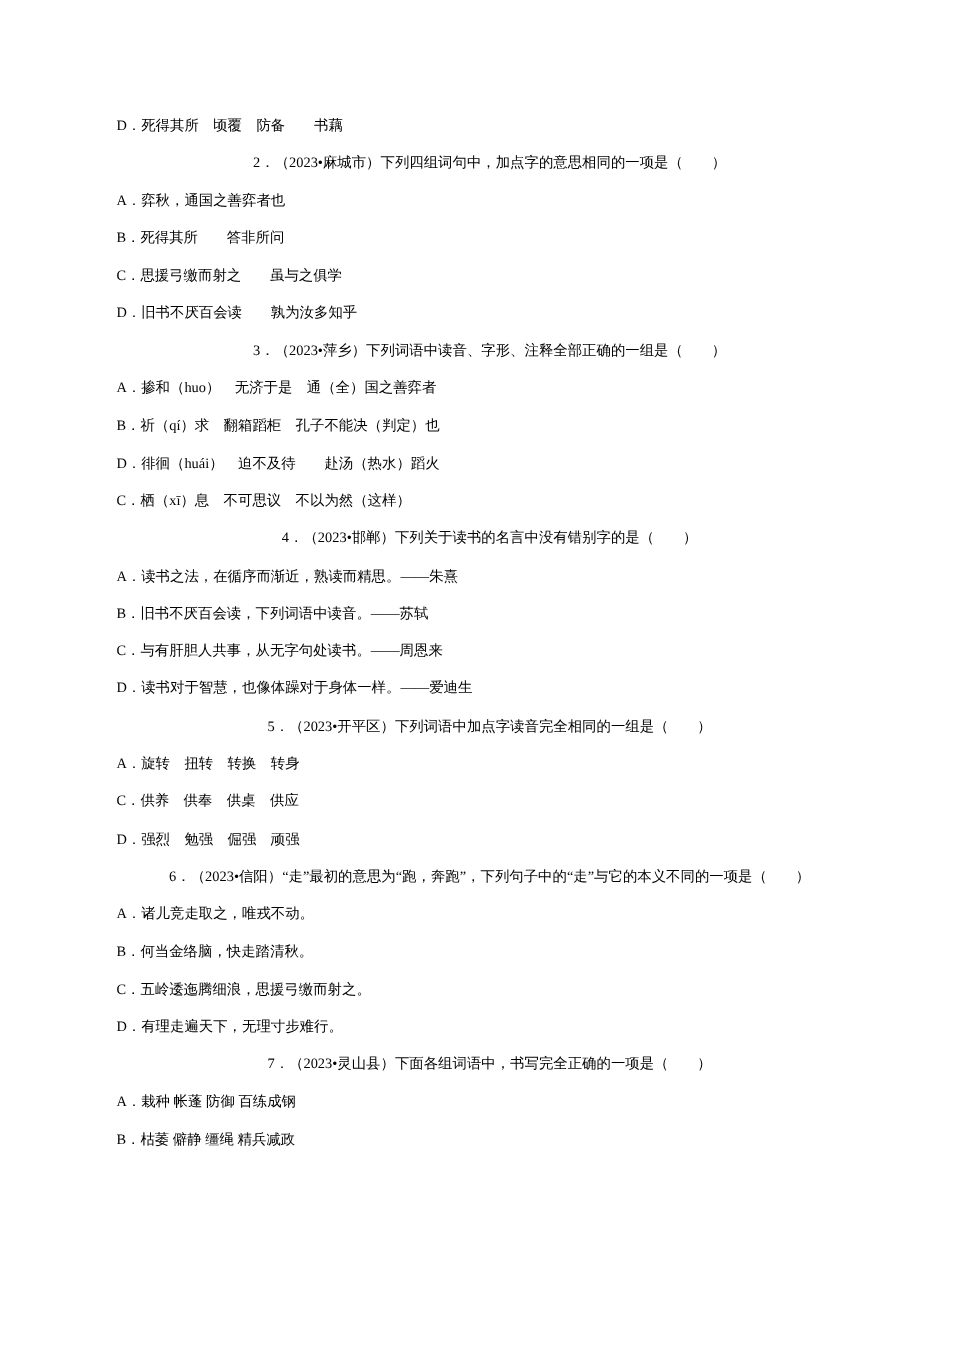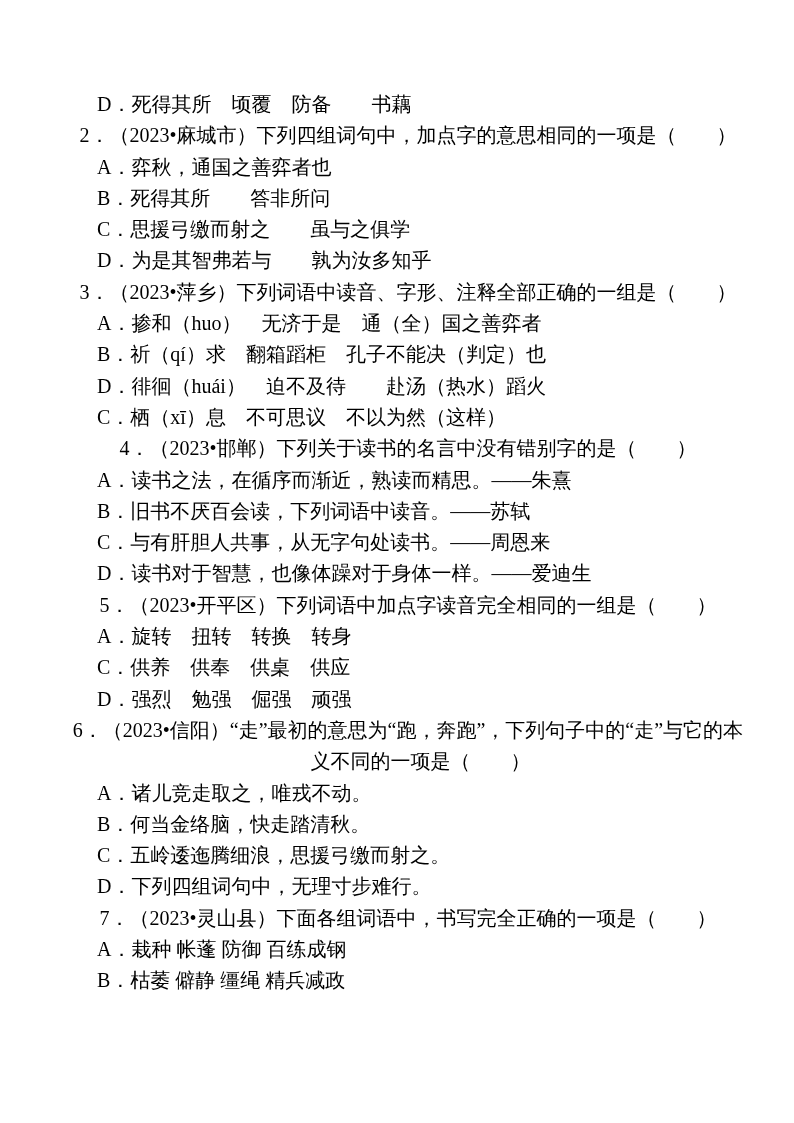--- a/index.html
+++ b/index.html
@@ -15,21 +15,21 @@
     position: relative;
     width: 794px;
     height: 1123px;
     background: #ffffff;
   }
   .content {
     position: absolute;
     left: 72px;
     top: 89px;
     width: 672px;
-    font-size: 20px;
+    font-size: 12px;
     line-height: 31.3px;
     letter-spacing: 0;
   }
   .para {
     margin: 0;
     word-break: normal;
   }
   
   .stem {
     padding-left: 25px;
@@ -46,37 +46,37 @@
 </head>
 <body style="background: rgb(255, 255, 255); color: rgb(0, 0, 0);">
 
 <div class="page">
   <div class="content">
       <div class="para opt"><span class="olabel">D．</span><span class="otext">死得其所　顷覆　防备　　书藕</span></div>
       <div class="para stem"><span class="qnum">2．</span><span class="qtext">（2023•麻城市）下列四组词句中，加点字的意思相同的一项是（　　）</span></div>
       <div class="para opt"><span class="olabel">A．</span><span class="otext">弈秋，通国之善弈者也</span></div>
       <div class="para opt"><span class="olabel">B．</span><span class="otext">死得其所　　答非所问</span></div>
       <div class="para opt"><span class="olabel">C．</span><span class="otext">思援弓缴而射之　　虽与之俱学</span></div>
-      <div class="para opt"><span class="olabel">D．</span><span class="otext">为是其智弗若与　　孰为汝多知乎</span></div>
+      <div class="para opt"><span class="olabel">D．</span><span class="otext">旧书不厌百会读　　孰为汝多知乎</span></div>
       <div class="para stem"><span class="qnum">3．</span><span class="qtext">（2023•萍乡）下列词语中读音、字形、注释全部正确的一组是（　　）</span></div>
       <div class="para opt"><span class="olabel">A．</span><span class="otext">掺和（huo）　无济于是　通（全）国之善弈者</span></div>
       <div class="para opt"><span class="olabel">B．</span><span class="otext">祈（qí）求　翻箱蹈柜　孔子不能决（判定）也</span></div>
       <div class="para opt"><span class="olabel">D．</span><span class="otext">徘徊（huái）　迫不及待　　赴汤（热水）蹈火</span></div>
       <div class="para opt"><span class="olabel">C．</span><span class="otext">栖（xī）息　不可思议　不以为然（这样）</span></div>
       <div class="para stem"><span class="qnum">4．</span><span class="qtext">（2023•邯郸）下列关于读书的名言中没有错别字的是（　　）</span></div>
       <div class="para opt"><span class="olabel">A．</span><span class="otext">读书之法，在循序而渐近，熟读而精思。——朱熹</span></div>
       <div class="para opt"><span class="olabel">B．</span><span class="otext">旧书不厌百会读，下列词语中读音。——苏轼</span></div>
       <div class="para opt"><span class="olabel">C．</span><span class="otext">与有肝胆人共事，从无字句处读书。——周恩来</span></div>
       <div class="para opt"><span class="olabel">D．</span><span class="otext">读书对于智慧，也像体躁对于身体一样。——爱迪生</span></div>
       <div class="para stem"><span class="qnum">5．</span><span class="qtext">（2023•开平区）下列词语中加点字读音完全相同的一组是（　　）</span></div>
       <div class="para opt"><span class="olabel">A．</span><span class="otext">旋转　扭转　转换　转身</span></div>
       <div class="para opt"><span class="olabel">C．</span><span class="otext">供养　供奉　供桌　供应</span></div>
       <div class="para opt"><span class="olabel">D．</span><span class="otext">强烈　勉强　倔强　顽强</span></div>
       <div class="para stem"><span class="qnum">6．</span><span class="qtext">（2023•信阳）“走”最初的意思为“跑，奔跑”，下列句子中的“走”与它的本义不同的一项是（　　）</span></div>
       <div class="para opt"><span class="olabel">A．</span><span class="otext">诸儿竞走取之，唯戎不动。</span></div>
       <div class="para opt"><span class="olabel">B．</span><span class="otext">何当金络脑，快走踏清秋。</span></div>
       <div class="para opt"><span class="olabel">C．</span><span class="otext">五岭逶迤腾细浪，思援弓缴而射之。</span></div>
-      <div class="para opt"><span class="olabel">D．</span><span class="otext">下列四组词句中，无理寸步难行。</span></div>
+      <div class="para opt"><span class="olabel">D．</span><span class="otext">有理走遍天下，无理寸步难行。</span></div>
       <div class="para stem"><span class="qnum">7．</span><span class="qtext">（2023•灵山县）下面各组词语中，书写完全正确的一项是（　　）</span></div>
       <div class="para opt"><span class="olabel">A．</span><span class="otext">栽种 帐蓬 防御 百练成钢</span></div>
       <div class="para opt"><span class="olabel">B．</span><span class="otext">枯萎 僻静 缰绳 精兵减政</span></div>
     </div>
 </div>
 
 </body></html>

